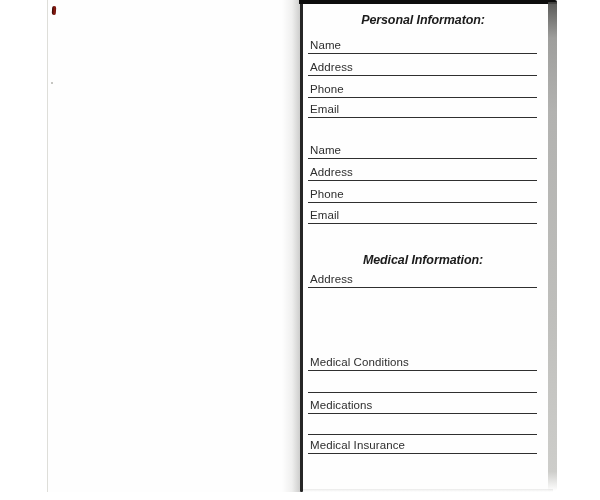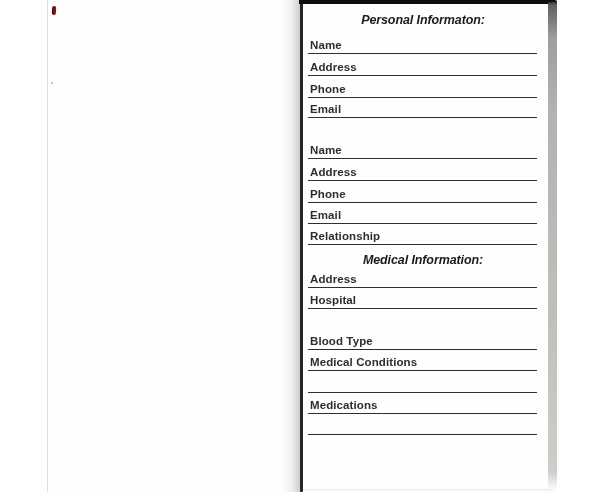--- a/index.html
+++ b/index.html
@@ -99,21 +99,20 @@
     height: 17px;
     border-bottom: 1px solid #2f2f2f;
   }
   .row .lbl {
     position: absolute;
     left: 2px; bottom: 2px;
     font-size: 11.5px;
     letter-spacing: 0.1px;
     color: #2e2e2e;
     white-space: nowrap;
-    font-weight: bold;
   }
 </style>
 </head>
 <body>
 
 <div class="canvas">
 
   <div class="left-page">
     <div class="red-mark"></div>
     <div class="speck"></div>
@@ -146,40 +145,34 @@
   </div>
   <div class="row" style="top:163px">
     <span class="lbl">Address</span>
   </div>
   <div class="row" style="top:185px">
     <span class="lbl">Phone</span>
   </div>
   <div class="row" style="top:206px">
     <span class="lbl">Email</span>
   </div>
-  <div class="row" style="top:227px">
-    <span class="lbl">Relationship</span>
-  </div>
 
   <div class="sec-title" style="top:252px">Medical Information:</div>
   <div class="row" style="top:270px">
     <span class="lbl">Address</span>
-  </div>
-  <div class="row" style="top:291px">
-    <span class="lbl">Hospital</span>
-  </div>
-  <div class="row" style="top:332px">
-    <span class="lbl">Blood Type</span>
   </div>
   <div class="row" style="top:353px">
     <span class="lbl">Medical Conditions</span>
   </div>
   <div class="row" style="top:375px">
     <span class="lbl"></span>
   </div>
   <div class="row" style="top:396px">
     <span class="lbl">Medications</span>
   </div>
   <div class="row" style="top:417px">
     <span class="lbl"></span>
   </div>
+  <div class="row" style="top:436px">
+    <span class="lbl">Medical Insurance</span>
+  </div>
 
 </div>
 
 </body></html>

